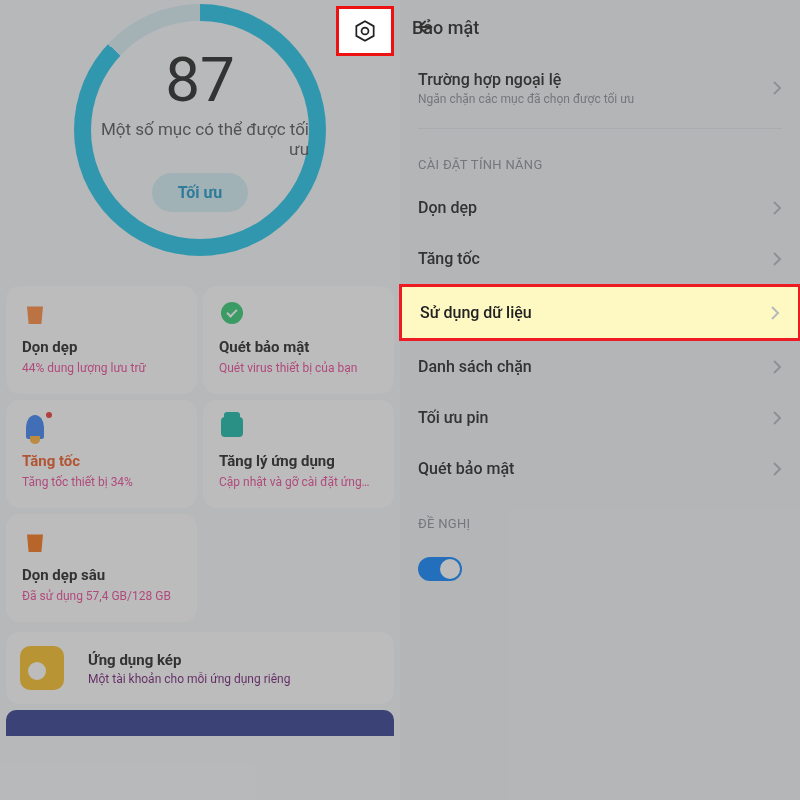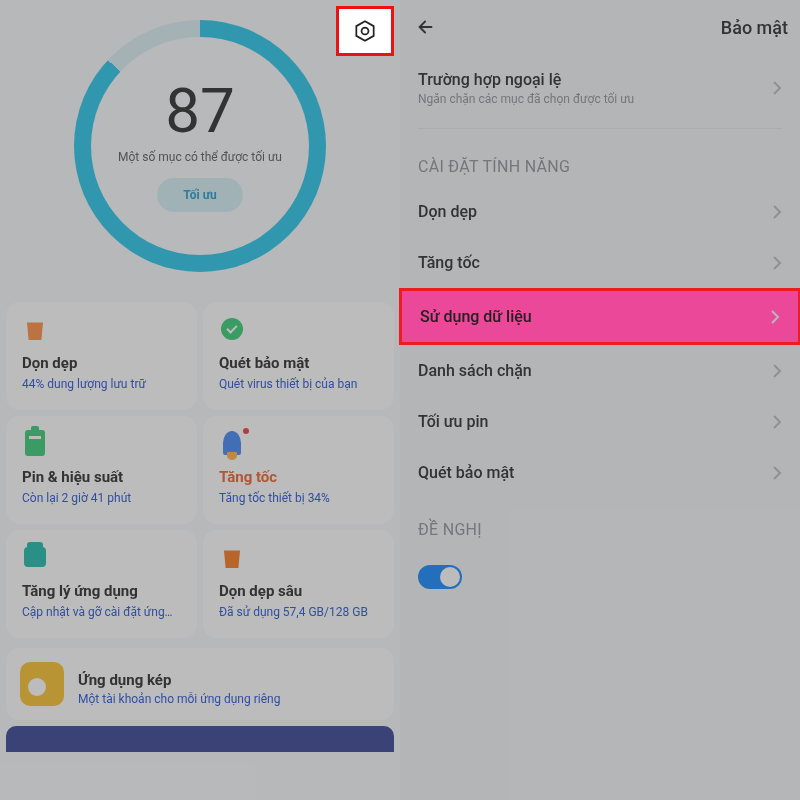--- a/index.html
+++ b/index.html
@@ -2,69 +2,69 @@
 <html><head>
 <meta charset="utf-8">
 <style>
 * { margin: 0; padding: 0; box-sizing: border-box; font-family: -apple-system, BlinkMacSystemFont, "Segoe UI", Roboto, sans-serif; }
 body { width: 800px; height: 800px; display: flex; position: relative; background: #fff; }
 .overlay { position: absolute; inset: 0; background: rgba(80,80,80,0.38); pointer-events: none; z-index: 5; }
 
 
 .left { width: 400px; height: 800px; background: #f7f9fb; position: relative; overflow: hidden; }
 .settings-btn { position: absolute; top: 6px; right: 6px; width: 58px; height: 50px; background: #fff; border: 3px solid #e11; display: flex; align-items: center; justify-content: center; z-index: 10; }
-.ring-wrap { width: 100%; display: flex; justify-content: center; padding-top: 20px; }
+.ring-wrap { width: 100%; display: flex; justify-content: center; padding-top: 4px; }
 .ring { width: 252px; height: 252px; border-radius: 50%; position: relative; background: conic-gradient(#1ec3e8 0deg 313deg, #d9eff5 313deg 360deg); display: flex; align-items: center; justify-content: center; }
 .ring-inner { width: 218px; height: 218px; border-radius: 50%; background: #f7fbfd; display: flex; flex-direction: column; align-items: center; justify-content: center; }
 .score { font-size: 62px; font-weight: 400; color: #222; line-height: 1; }
-.score-sub { font-size: 12px; color: #555; margin-top: 8px; text-align: right; }
-.opt-btn { margin-top: 14px; padding: 10px 26px; background: #d3eff6; border-radius: 22px; color: #1b98c9; font-weight: 700; font-size: 12px; }
+.score-sub { font-size: 17px; color: #555; margin-top: 8px; text-align: right; }
+.opt-btn { margin-top: 14px; padding: 10px 26px; background: #d3eff6; border-radius: 22px; color: #1b98c9; font-weight: 700; font-size: 16px; }
 
 .tiles { display: flex; flex-wrap: wrap; gap: 6px; padding: 30px 6px 6px; }
 .tile { width: calc(50% - 3px); background: #fff; border-radius: 14px; padding: 14px 16px 16px; min-height: 108px; }
 .tile-icon { width: 26px; height: 26px; margin-bottom: 12px; display: flex; align-items: center; justify-content: center; position: relative; }
 .tile-title { font-size: 15px; font-weight: 700; color: #222; }
 .tile-title.orange { color: #ee5a24; }
-.tile-sub { font-size: 12px; color: #1d4ed8; margin-top: 4px; line-height: 1.35; }
+.tile-sub { font-size: 12px; color: #ec4899; margin-top: 4px; line-height: 1.35; }
 
 .trash-ic { width: 20px; height: 22px; background: #ff8a3d; clip-path: polygon(10% 20%, 90% 20%, 82% 100%, 18% 100%); position: relative; }
 .trash-ic::before { content: ""; position: absolute; top: -6px; left: -2px; width: 24px; height: 5px; background: #ff8a3d; border-radius: 2px; }
 .shield-ic { width: 22px; height: 22px; background: #2ecc71; border-radius: 50%; position: relative; }
 .shield-ic::after { content: ""; position: absolute; top: 7px; left: 6px; width: 8px; height: 4px; border-left: 2.5px solid #fff; border-bottom: 2.5px solid #fff; transform: rotate(-45deg); }
 .batt-ic { width: 20px; height: 26px; background: #2ecc71; border-radius: 3px; position: relative; }
 .batt-ic::before { content: ""; position: absolute; top: -4px; left: 6px; width: 8px; height: 4px; background: #2ecc71; border-radius: 2px 2px 0 0; }
 .batt-ic::after { content: ""; position: absolute; top: 6px; left: 4px; right: 4px; height: 3px; background: #fff; }
 .rocket-ic { width: 18px; height: 24px; background: #3b82f6; border-radius: 50% 50% 10% 10%; position: relative; }
 .rocket-ic::after { content: ""; position: absolute; bottom: -5px; left: 4px; width: 10px; height: 8px; background: #ffb03a; border-radius: 0 0 50% 50%; }
 .dot-badge { position: absolute; top: -2px; right: -4px; width: 6px; height: 6px; background: #e33; border-radius: 50%; }
 .apps-ic { width: 22px; height: 20px; background: #14b8a6; border-radius: 4px; position: relative; }
 .apps-ic::before { content: ""; position: absolute; top: -5px; left: 3px; width: 16px; height: 5px; background: #14b8a6; border-radius: 3px 3px 0 0; }
 .deep-ic { width: 20px; height: 22px; background: #f97316; clip-path: polygon(10% 20%, 90% 20%, 82% 100%, 18% 100%); position: relative; }
 .deep-ic::before { content: ""; position: absolute; top: -6px; left: -2px; width: 24px; height: 5px; background: #f97316; border-radius: 2px; }
 
-.banner { margin: 4px 6px 0; background: #fff; border-radius: 14px; padding: 14px; display: flex; gap: 14px; align-items: flex-end; }
+.banner { margin: 4px 6px 0; background: #fff; border-radius: 14px; padding: 14px; display: flex; gap: 24px; align-items: center; }
 .banner-ic { width: 44px; height: 44px; background: #fbbf24; border-radius: 10px; flex-shrink: 0; position: relative; }
 .banner-ic::after { content: ""; position: absolute; top: 16px; left: 8px; width: 18px; height: 18px; background: #fff; border-radius: 50%; }
 .banner-title { font-size: 15px; font-weight: 700; color: #222; }
-.banner-sub { font-size: 12px; color: #1d4ed8; margin-top: 3px; }
+.banner-sub { font-size: 12px; color: #701a75; margin-top: 3px; }
 .banner-strip { margin: 6px 6px 0; height: 26px; background: #2e3b8f; border-radius: 10px 10px 0 0; }
 
 
 .right { width: 400px; height: 800px; background: #f2f4f6; position: relative; }
 .rhdr { display: flex; align-items: center; height: 54px; padding: 0 12px; }
 .back { width: 28px; height: 28px; display: flex; align-items: center; justify-content: center; }
-.rtitle { flex: 1; text-align: right; font-size: 18px; font-weight: 500; color: #222; margin-left: -28px; }
+.rtitle { flex: 1; text-align: left; font-size: 18px; font-weight: 500; color: #222; margin-left: -28px; }
 .row { display: flex; align-items: center; padding: 16px 18px; gap: 20px; }
 .row-body { flex: 1; }
 .row-title { font-size: 16px; color: #222; font-weight: 500; }
 .row-sub { font-size: 12px; color: #8a8f96; margin-top: 3px; }
 .chev { color: #b5b9bf; }
-.sec-hdr { font-size: 16px; color: #8a8f96; padding: 22px 18px 10px; letter-spacing: 0.3px; }
+.sec-hdr { font-size: 13px; color: #8a8f96; padding: 22px 18px 10px; letter-spacing: 0.3px; }
 .divider { height: 1px; background: #e4e6ea; margin: 6px 18px; }
-.hl-row { background: #ec4899; border: 3px solid #ed1c24; margin: 0 -1px; z-index: 20; position: relative; }
+.hl-row { background: #fef9c3; border: 3px solid #ed1c24; margin: 0 -1px; z-index: 20; position: relative; }
 .toggle { width: 44px; height: 24px; border-radius: 12px; position: relative; }
 .toggle.on { background: #0a84ff; }
 .toggle.off { background: #d0d3d8; }
 .toggle::after { content: ""; position: absolute; top: 2px; width: 20px; height: 20px; background: #fff; border-radius: 50%; }
 .toggle.on::after { right: 2px; }
 .toggle.off::after { left: 2px; }
 svg { display: block; }
 </style>
 </head>
 <body>
@@ -100,27 +100,20 @@
     </div>
     <div class="tile">
       <div class="tile-icon">
           <div class="shield-ic"></div>
         </div>
       <div class="tile-title">Quét bảo mật</div>
       <div class="tile-sub">Quét virus thiết bị của bạn</div>
     </div>
     <div class="tile">
       <div class="tile-icon">
-          <div class="batt-ic"></div>
-        </div>
-      <div class="tile-title">Pin &amp; hiệu suất</div>
-      <div class="tile-sub">Còn lại 2 giờ 41 phút</div>
-    </div>
-    <div class="tile">
-      <div class="tile-icon">
           <div class="rocket-ic"></div>
           <div class="dot-badge"></div>
         </div>
       <div class="tile-title orange">Tăng tốc</div>
       <div class="tile-sub">Tăng tốc thiết bị 34%</div>
     </div>
     <div class="tile">
       <div class="tile-icon">
           <div class="apps-ic"></div>
         </div>

